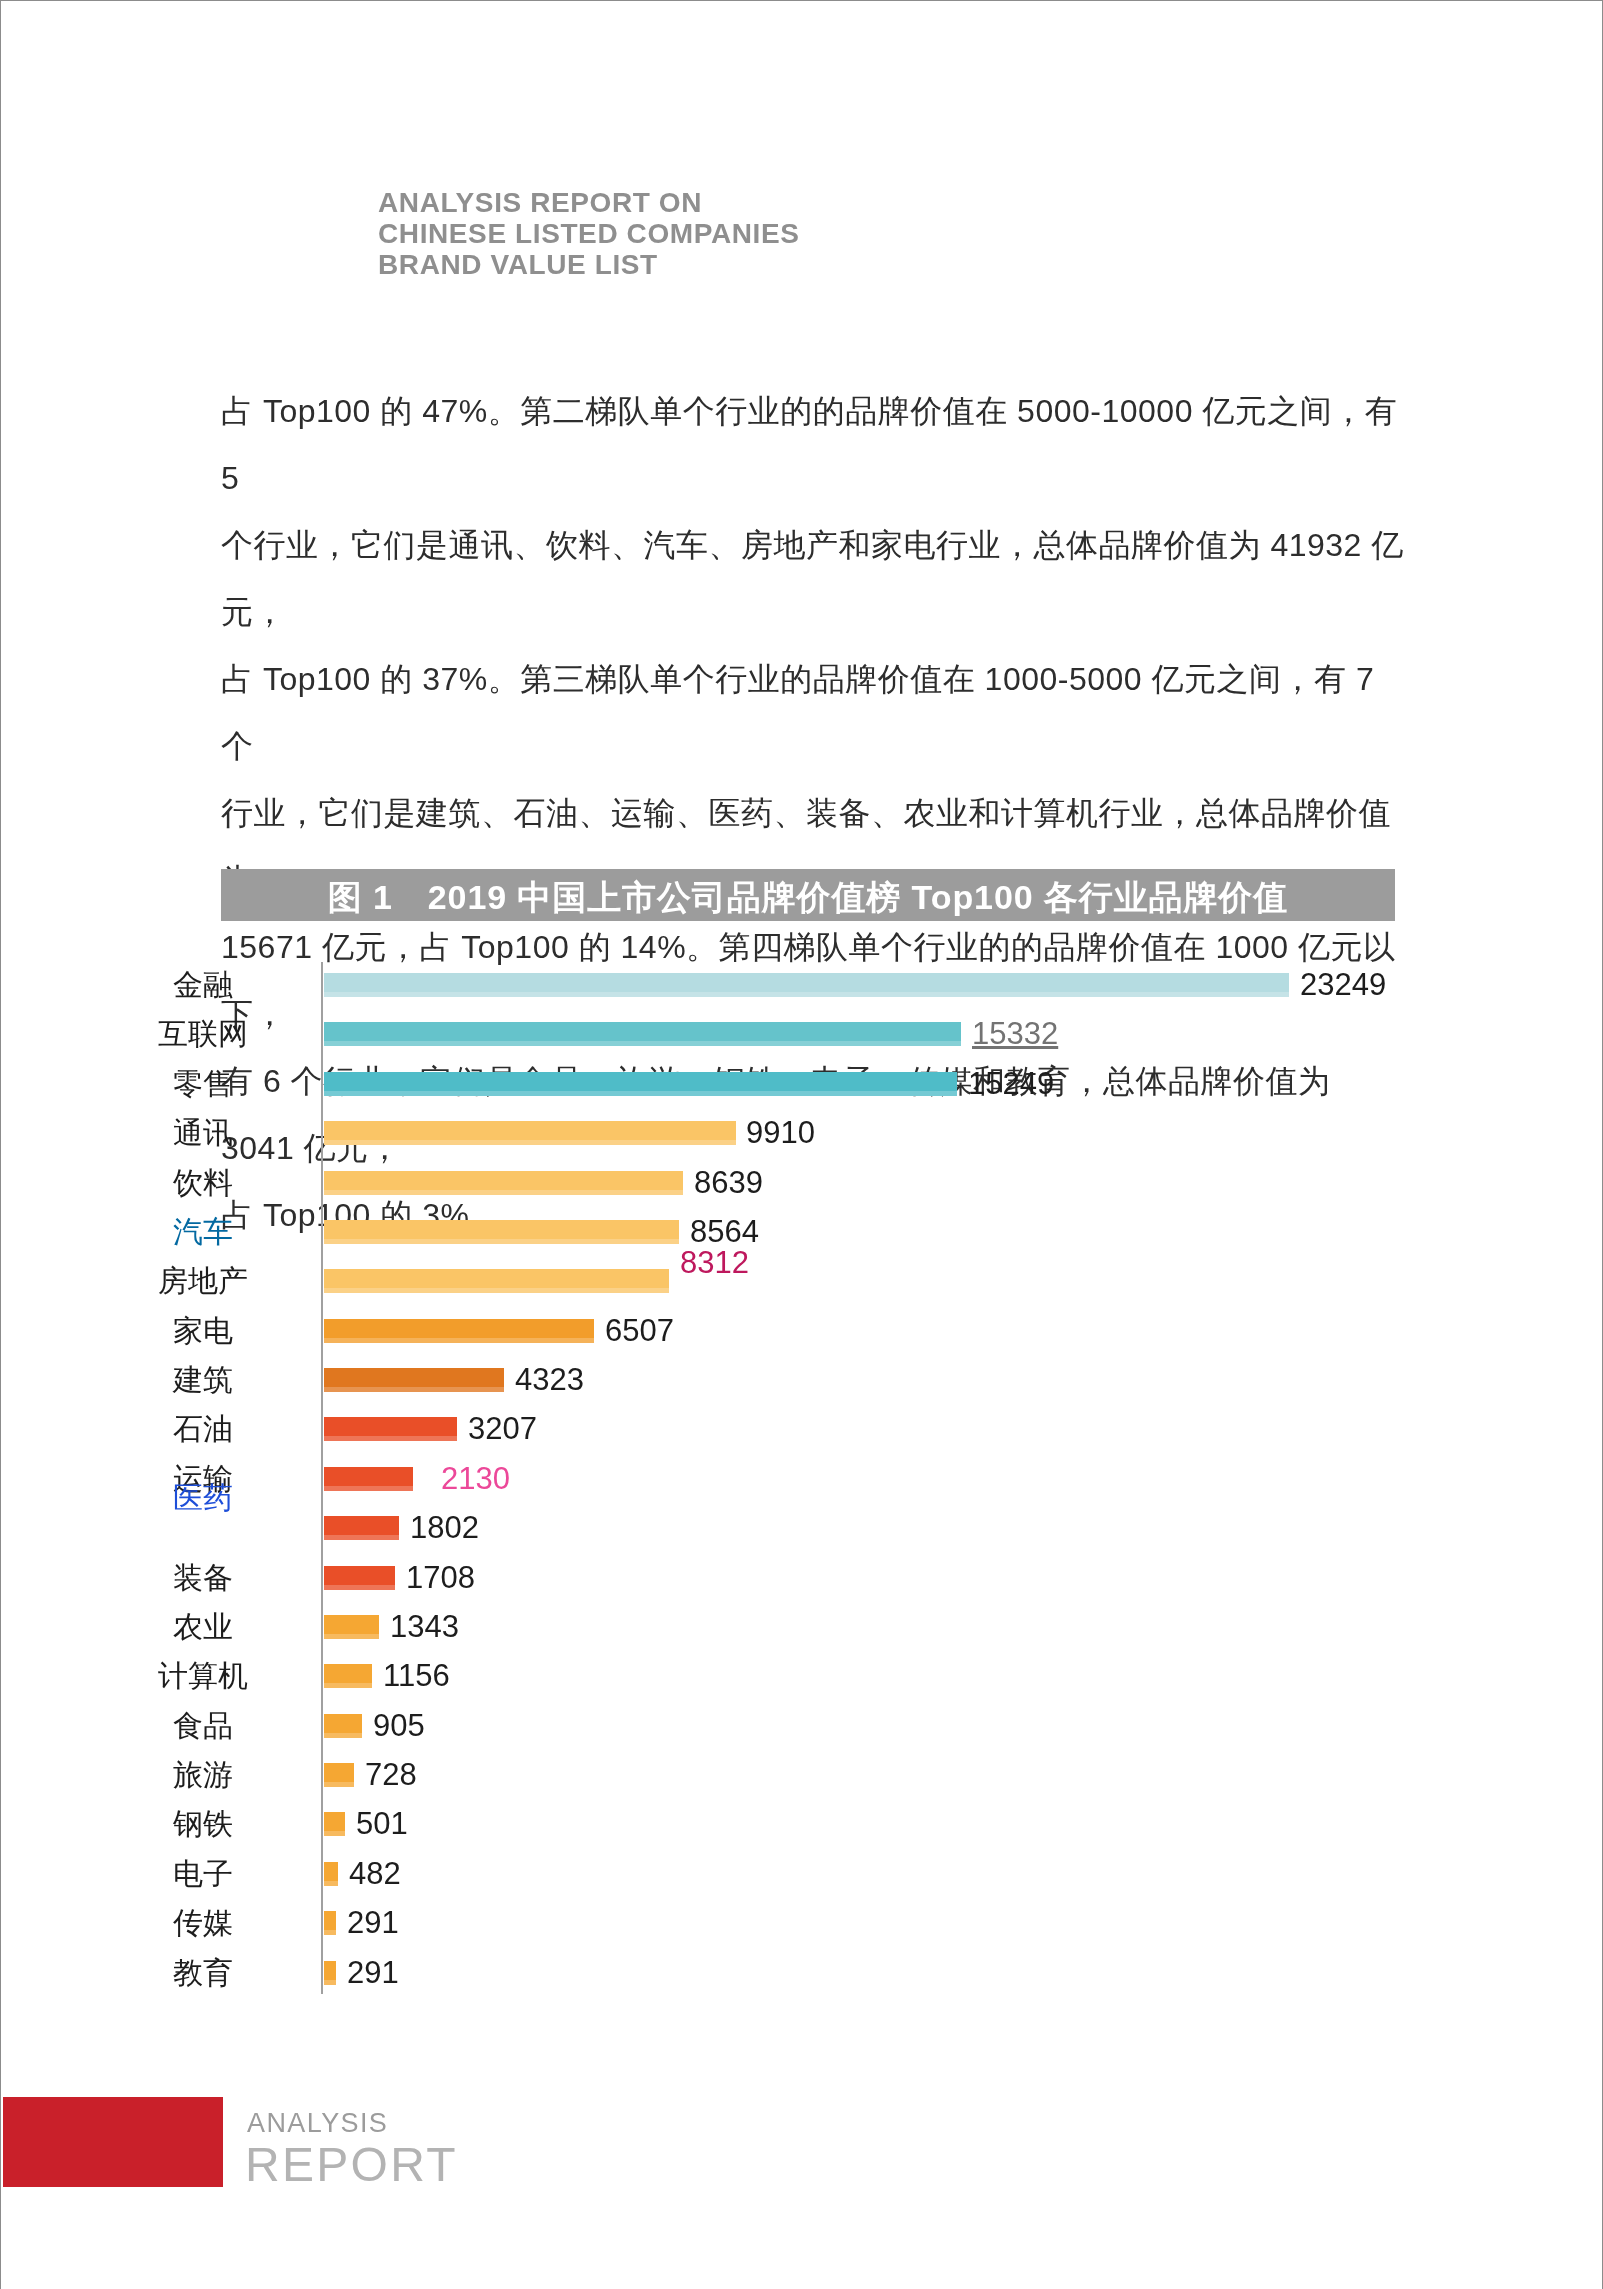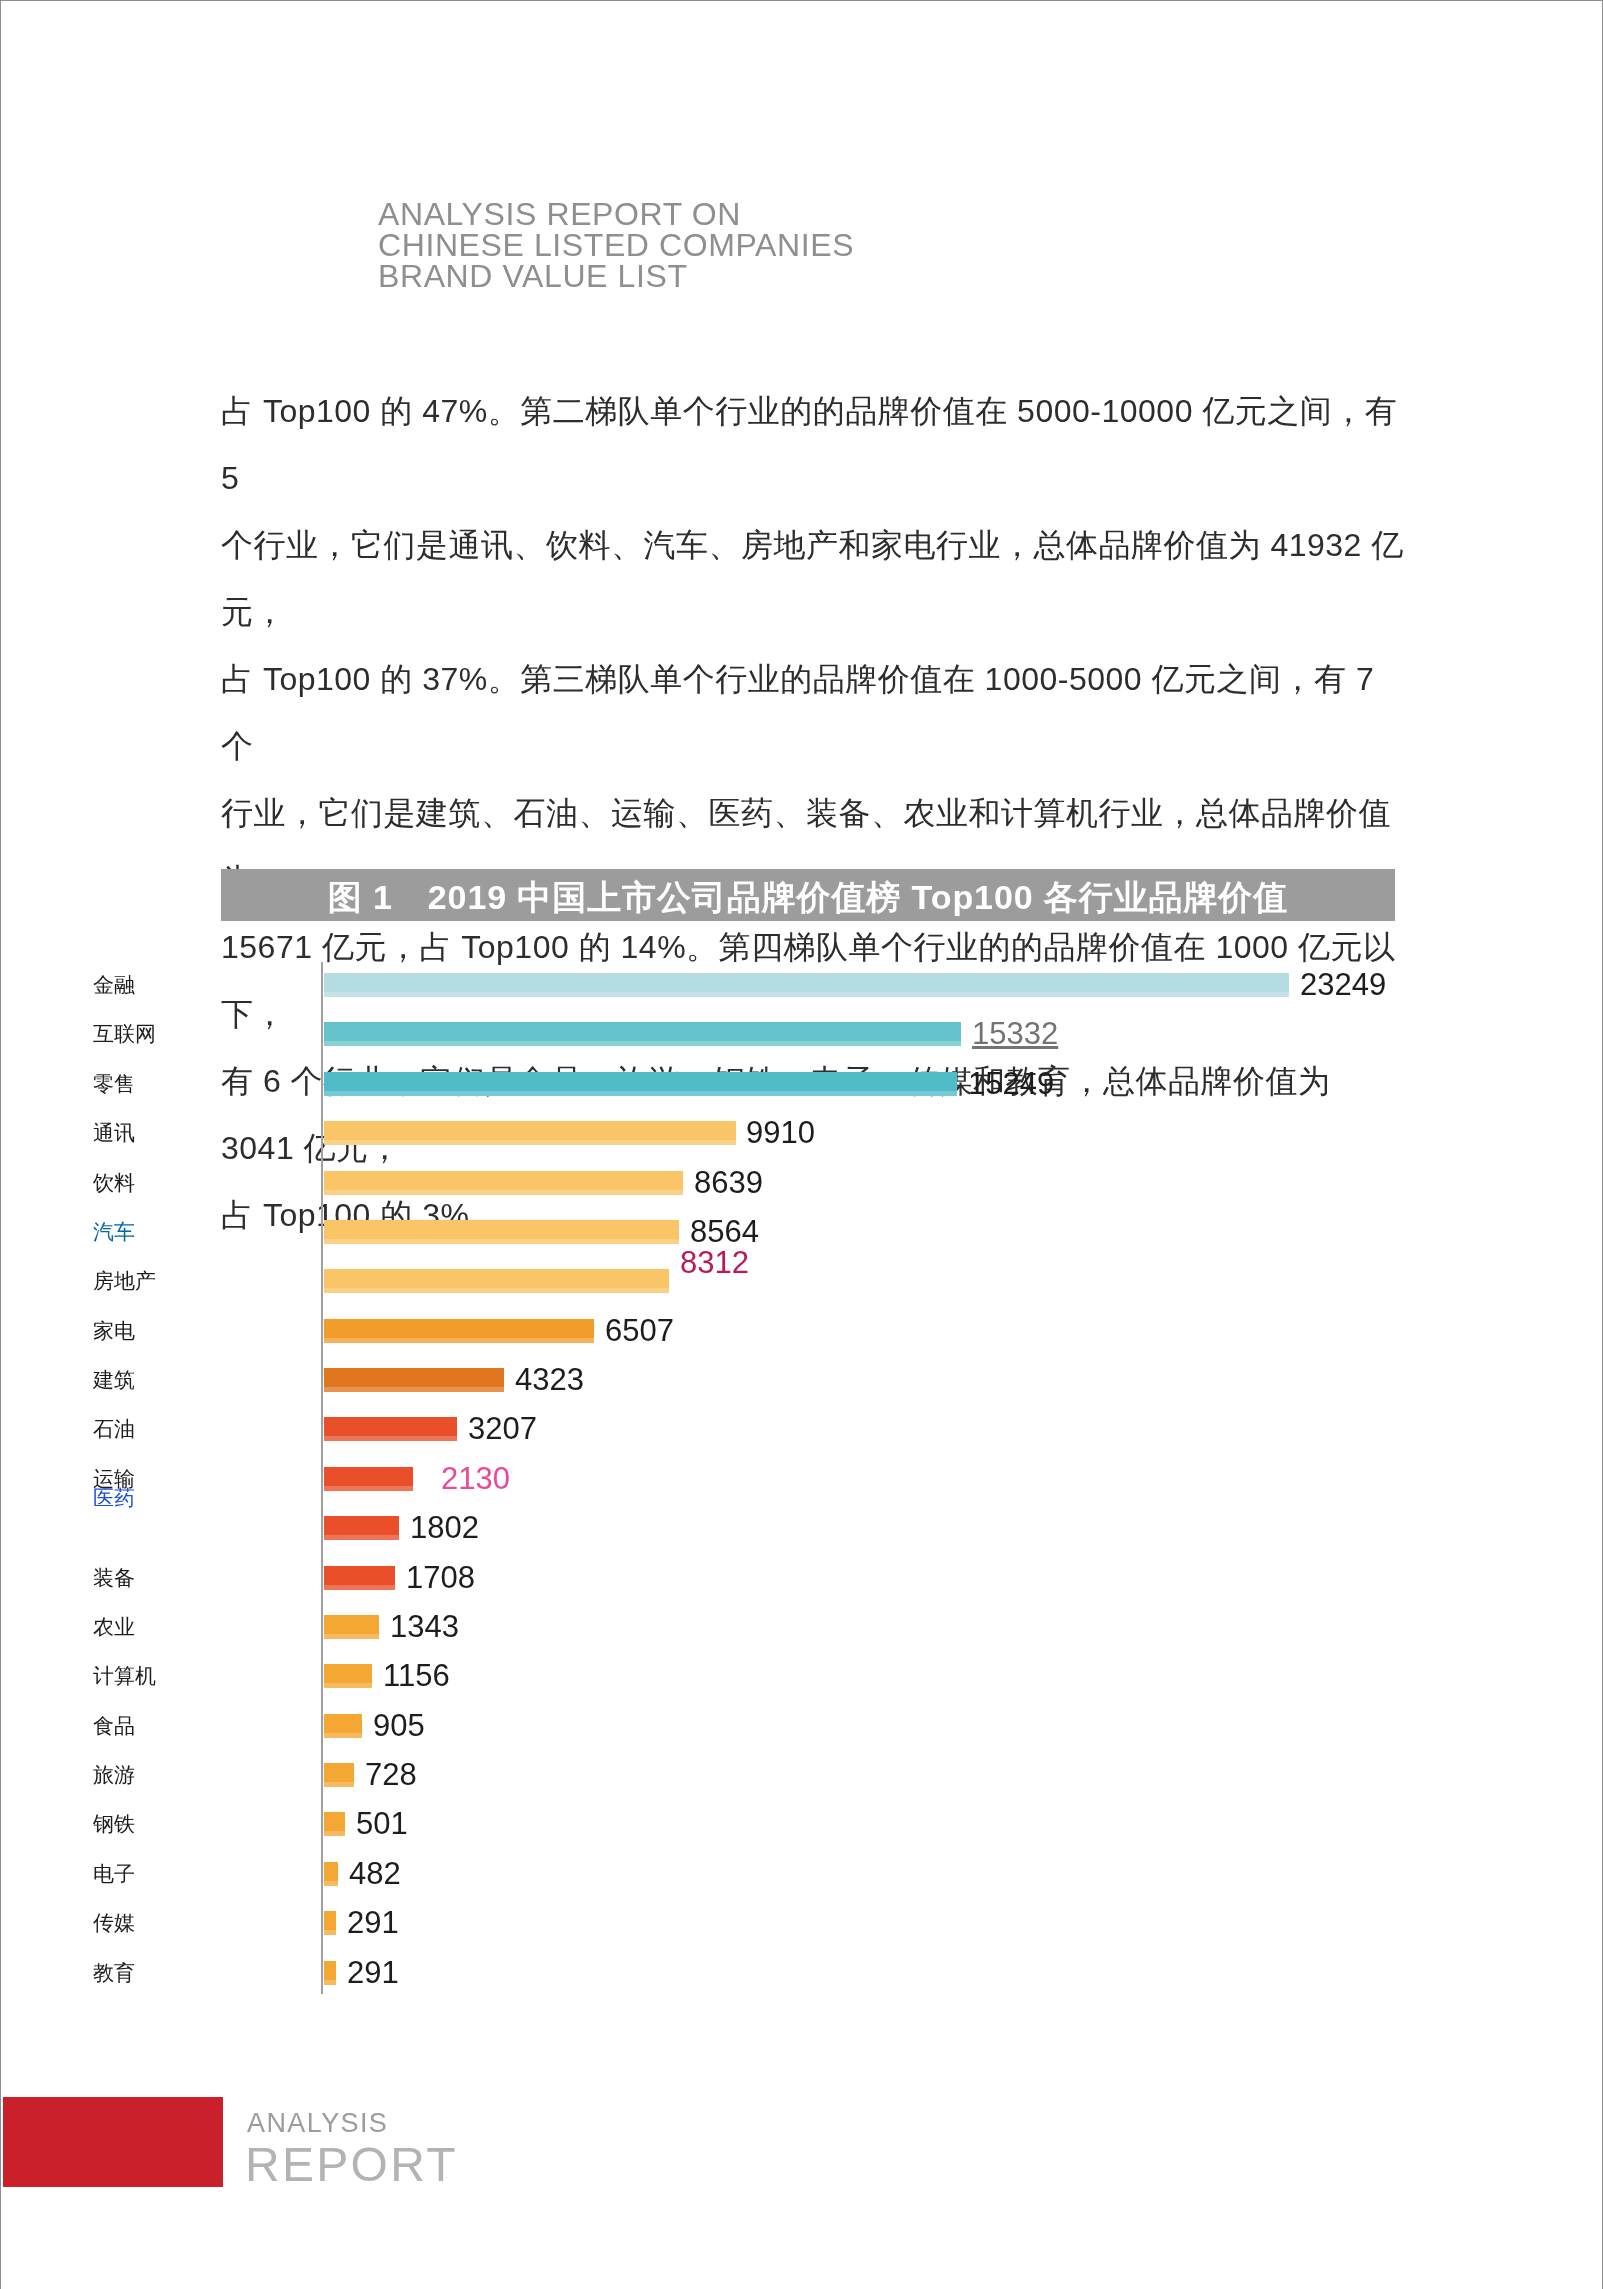--- a/index.html
+++ b/index.html
@@ -11,42 +11,42 @@
   }
   
   .logo{position:absolute; left:217px; top:174px; width:148px; height:122px;}
   .logo .sq{position:absolute; width:20px; height:20px;}
   .logo .year-box{
     position:absolute; left:44px; top:99px; width:48px; height:20px;
     display:flex; align-items:center; justify-content:center;
     font-size:15.7px; color:#3a3a3a; letter-spacing:0.9px;
   }
   .header-title{
-    position:absolute; left:377px; top:198px;
-    font-size:32px; line-height:31px; letter-spacing:0.6px;
-    color:#8f8f8f; font-weight:400;
+    position:absolute; left:377px; top:186px;
+    font-size:28px; line-height:31px; letter-spacing:0.6px;
+    color:#8f8f8f; font-weight:700;
   }
   
   .paragraph{
     position:absolute; left:220px; top:377px; width:1191px;
     font-size:32px; line-height:67px; color:#2d2d2d;
     white-space:pre-line; letter-spacing:0.5px;
   }
   
   .fig-caption{
     position:absolute; left:220px; top:868px; width:1174px; height:52px;
     display:flex; align-items:flex-end; justify-content:center;
     font-size:34px; font-weight:bold; letter-spacing:0.9px;
   }
   
   .chart{position:absolute; left:92px; top:961px; width:1440px; height:1038px;}
   .chart .axis{position:absolute; left:228px; top:0; width:1.8px; height:1032px;}
   .chart .cat{
-    position:absolute; left:0; width:220px; text-align:left;
-    font-size:21px; color:#1d1d1d; line-height:24px;
+    position:absolute; left:0; width:220px; text-align:center;
+    font-size:30px; color:#1d1d1d; line-height:24px;
   }
   .chart .bar{position:absolute; height:24px;}
   .chart .bar::after{
     content:""; position:absolute; left:0; right:0; bottom:0; height:5.5px;
     background:rgba(255,255,255,0.22);
   }
   .chart .val{
     position:absolute; font-size:31px; color:#1d1d1d; line-height:24px;
     white-space:nowrap;
   }

